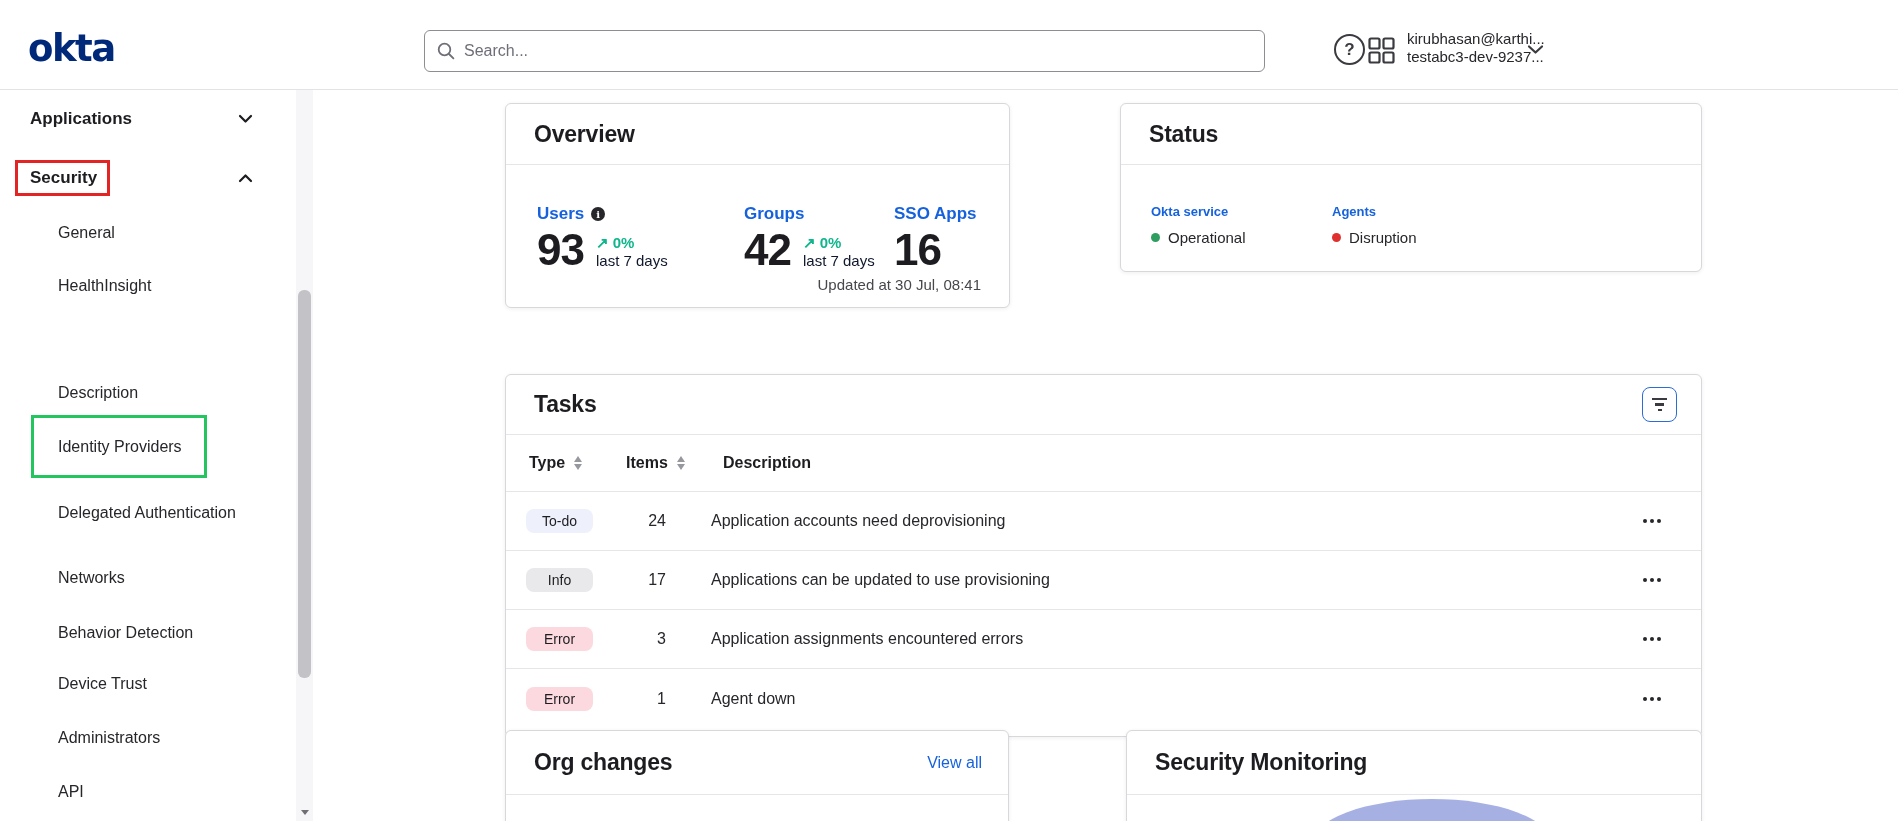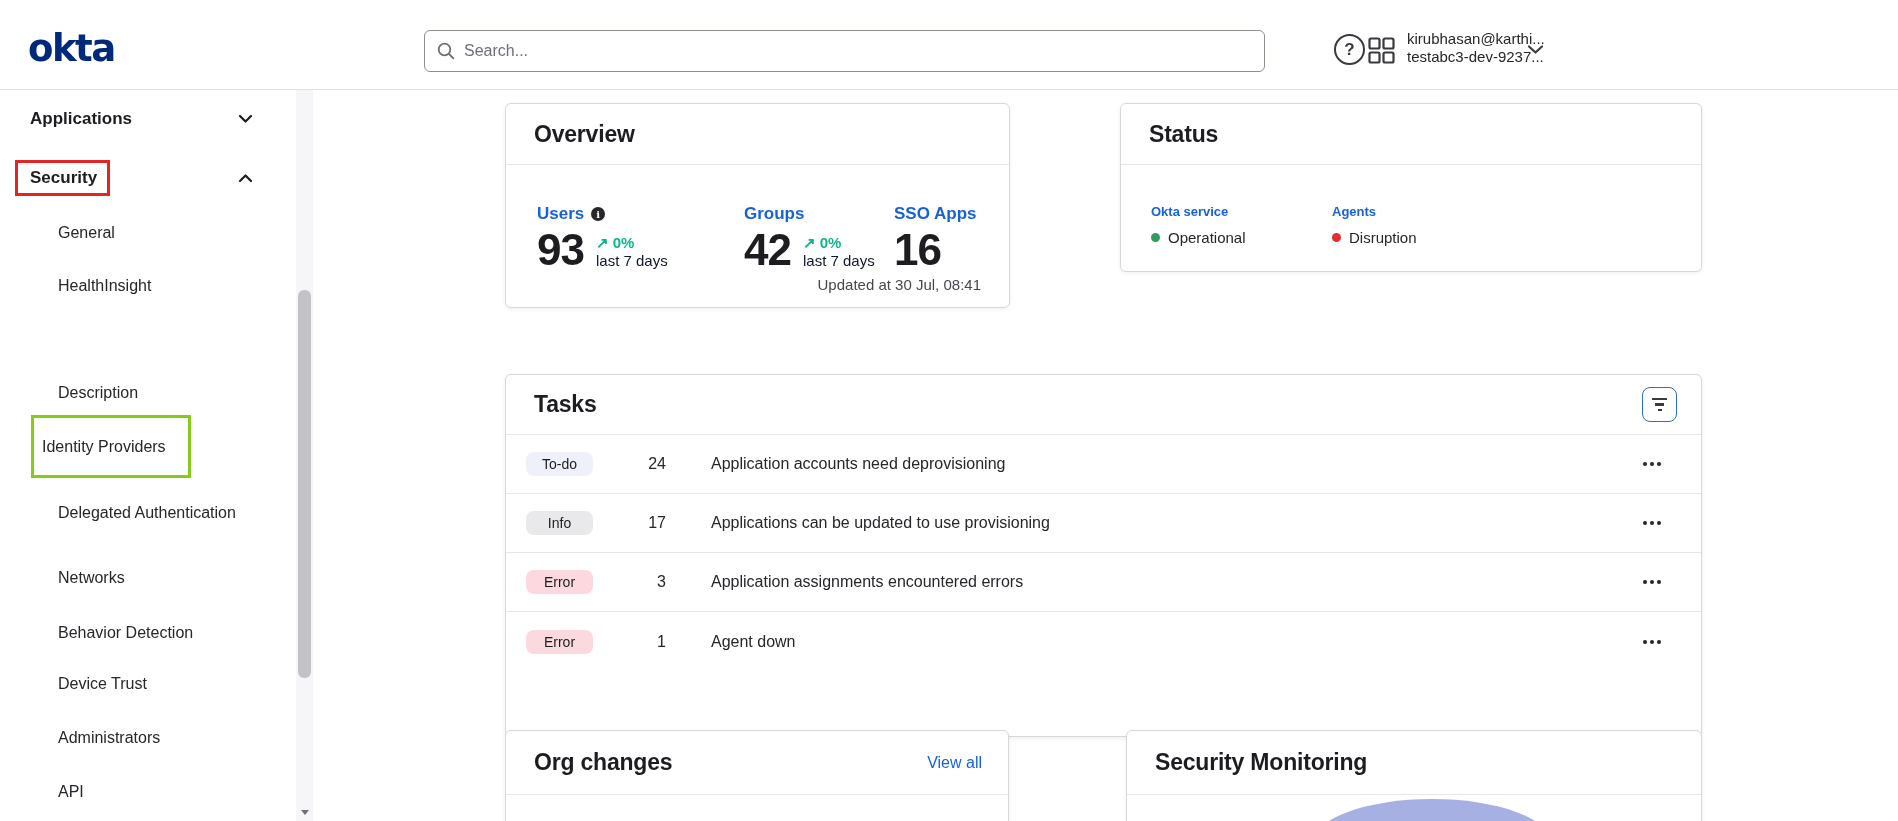--- a/index.html
+++ b/index.html
@@ -26,21 +26,21 @@
   .caret { position:absolute; left:1527px; top:27px; cursor:pointer; }
 
   
   .sidebar { position:absolute; left:0; top:73px; width:313px; height:748px; background:#fff; }
   .side-row { position:absolute; left:0; width:296px; height:40px; display:flex; align-items:center;
     padding:0 44px 0 30px; font-size:17px; font-weight:600; color:#1d1d21; cursor:pointer; }
   .side-chevron { position:absolute; right:43px; }
   .side-sub { position:absolute; left:58px; width:178px; display:flex; align-items:center;
     font-size:16px; line-height:25px; color:#26262b; cursor:pointer; }
   .red-box { border:3px solid #e32424; padding:5px 10px 5px 12px; margin-left:-15px; display:inline-block; }
-  .red-box-lg { border:3px solid #84cc16; padding:16px 22px 16px 8px; margin-left:-27px; display:inline-block;
+  .red-box-lg { border:3px solid #22c55e; padding:16px 22px 16px 24px; margin-left:-27px; display:inline-block;
     white-space:nowrap; }
 
   
   .scrollbar { position:absolute; left:296px; top:0; width:17px; height:748px; background:#f6f6f8; }
   .sb-btn { position:absolute; left:0; width:17px; height:17px; background:#f6f6f8;
     display:flex; align-items:center; justify-content:center; cursor:pointer; }
   .sb-btn.up { top:0; } .sb-btn.down { bottom:0; }
   .tri-up { width:0; height:0; border-left:4px solid transparent; border-right:4px solid transparent;
     border-bottom:5px solid #6f6f75; }
   .tri-down { width:0; height:0; border-left:4px solid transparent; border-right:4px solid transparent;
@@ -303,20 +303,37 @@
   <div class="card tasks-card">
     <div class="tasks-head">
       <span class="card-title">Tasks</span>
       <button class="filter-btn">
         <span class="f1"></span>
         <span class="f2"></span>
         <span class="f3"></span>
       </button>
     </div>
 
+    <div class="thead">
+      <span class="th-type">
+        <span>Type</span>
+        <span class="sort">
+            <span class="u"></span>
+            <span class="d"></span>
+          </span>
+      </span>
+      <span class="th-items">
+        <span>Items</span>
+        <span class="sort">
+            <span class="u"></span>
+            <span class="d"></span>
+          </span>
+      </span>
+      <span class="th-desc">Description</span>
+    </div>
 
     <div class="trow">
       <span class="cell-type"><span class="badge b-todo">To-do</span></span>
       <span class="cell-items">24</span>
       <span class="cell-desc">Application accounts need deprovisioning</span>
       <span class="kebab">
           <span class="kebab-dots"></span>
         </span>
     </div>
     <div class="trow">

